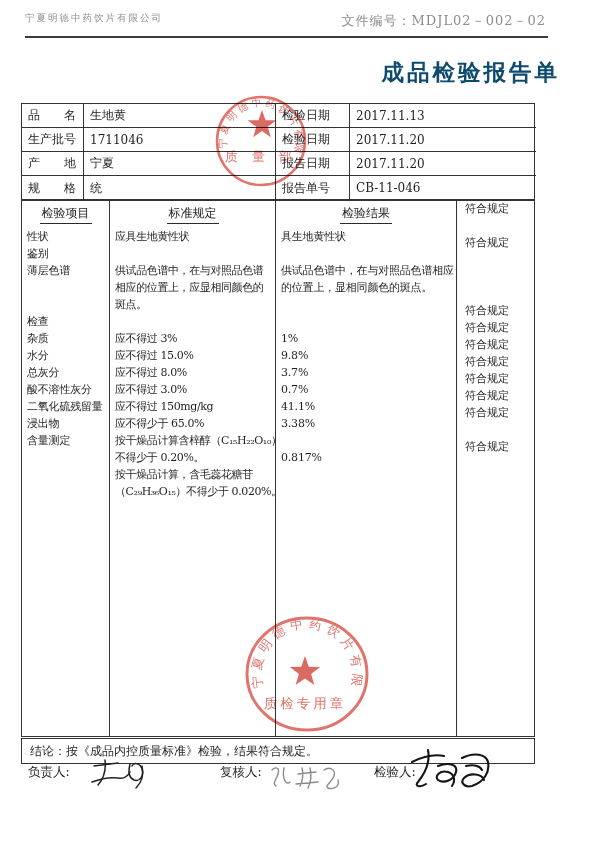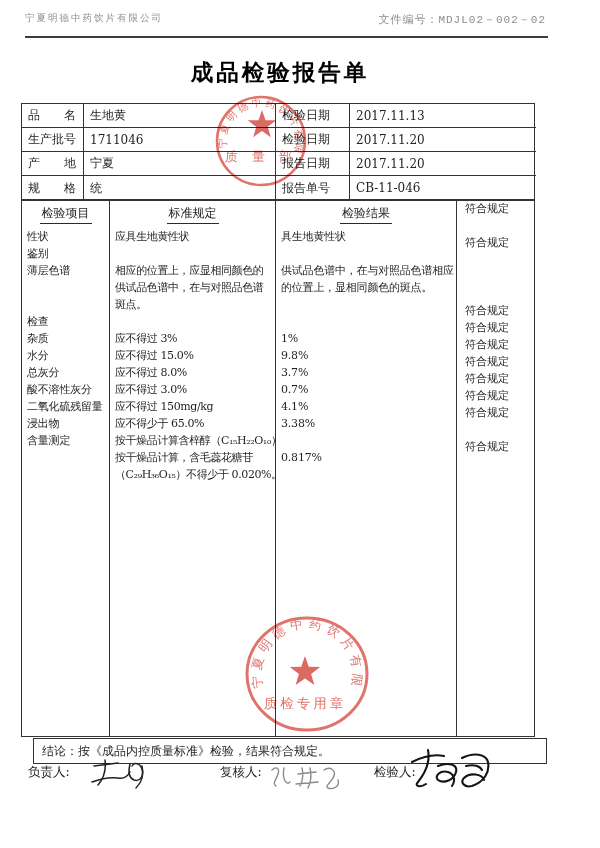--- a/index.html
+++ b/index.html
@@ -3,26 +3,26 @@
 <meta charset="utf-8">
 <style>
   html,body{margin:0;padding:0;background:#ffffff;}
   .page{
     position:relative;width:600px;height:848px;background:#ffffff;overflow:hidden;
     font-family:"DejaVu Serif","Liberation Serif",serif;color:#1f1f1f;
   }
   
   .hdr-left{position:absolute;left:25px;top:12px;font-size:9.5px;color:#8d8d8d;
     letter-spacing:2px;filter:blur(0.3px);white-space:nowrap;}
-  .hdr-right{position:absolute;right:54px;top:12px;font-size:11px;color:#8d8d8d;
-    letter-spacing:1px;filter:blur(0.3px);white-space:nowrap;font-family:Liberation Mono, monospace;}
+  .hdr-right{position:absolute;right:54px;top:12px;font-size:13px;color:#8d8d8d;
+    letter-spacing:1px;filter:blur(0.3px);white-space:nowrap;}
   .hdr-rule{position:absolute;left:25px;top:36px;width:523px;height:2px;background:#3c3c3c;}
   
-  .title{position:absolute;left:0;top:57px;width:560px;text-align:center;
-    font-size:22.5px;font-weight:bold;letter-spacing:3px;color:#000000;}
+  .title{position:absolute;left:0;top:57px;width:560px;text-align:right;
+    font-size:22.5px;font-weight:bold;letter-spacing:3px;color:#0c4a6e;}
   
   .info-table{position:absolute;left:21px;top:103px;width:514px;
     display:grid;grid-template-columns:62px 192px 74px 186px;grid-auto-rows:24px;
     border:1px solid #333;box-sizing:border-box;font-size:12px;}
   .info-cell{border-right:1px solid #333;border-bottom:1px solid #333;
     display:flex;align-items:center;padding-left:6px;box-sizing:border-box;
     white-space:nowrap;overflow:hidden;}
   .info-cell.last-col{border-right:none;}
   .info-cell.last-row{border-bottom:none;}
   
@@ -33,21 +33,21 @@
   .insp-col.c1{left:88px;width:166px;}
   .insp-col.c2{left:254px;width:181px;}
   .insp-col.c3{left:435px;width:79px;border-right:none;}
   .col-head{height:28px;display:flex;align-items:center;justify-content:center;font-size:12px;text-align:right;}
   .col-head span{border-bottom:1px solid #2a2a2a;padding:0 2px 1px 2px;}
   .tline{height:17px;line-height:17px;font-size:11px;padding-left:5px;
     white-space:nowrap;overflow:hidden;letter-spacing:-0.2px;}
   .insp-col.c1 .tline{letter-spacing:-0.4px;}
   .insp-col.c3 .tline{padding-left:8px;letter-spacing:0;}
   
-  .conclusion-box{position:absolute;left:33px;top:738px;width:514px;height:26px;
+  .conclusion-box{position:absolute;left:21px;top:738px;width:514px;height:26px;
     border:1px solid #333;box-sizing:border-box;display:flex;align-items:center;
     padding-left:8px;font-size:12px;}
   
   .sig-label{position:absolute;top:764px;font-size:12.5px;white-space:nowrap;}
   .sig-label.l1{left:28px;}
   .sig-label.l2{left:220px;}
   .sig-label.l3{left:374px;}
   .sig-svg{position:absolute;}
   
   .stamp{position:absolute;mix-blend-mode:multiply;opacity:0.82;}
@@ -107,51 +107,52 @@
           <div class="tline"></div>
         </div>
     </div>
     <div class="insp-col c1">
       <div class="col-head">
           <span>标准规定</span>
         </div>
       <div class="lines" id="col1">
           <div class="tline">应具生地黄性状</div>
           <div class="tline"></div>
+          <div class="tline">供试品色谱中，在与对照品色谱</div>
           <div class="tline">相应的位置上，应显相同颜色的</div>
-          <div class="tline">供试品色谱中，在与对照品色谱</div>
           <div class="tline">斑点。</div>
           <div class="tline"></div>
           <div class="tline">应不得过 3%</div>
           <div class="tline">应不得过 15.0%</div>
           <div class="tline">应不得过 8.0%</div>
           <div class="tline">应不得过 3.0%</div>
           <div class="tline">应不得过 150mg/kg</div>
           <div class="tline">应不得少于 65.0%</div>
           <div class="tline">按干燥品计算含梓醇（C₁₅H₂₂O₁₀）</div>
+          <div class="tline">不得少于 0.20%。</div>
           <div class="tline">按干燥品计算，含毛蕊花糖苷</div>
           <div class="tline">（C₂₉H₃₆O₁₅）不得少于 0.020%。</div>
         </div>
     </div>
     <div class="insp-col c2">
       <div class="col-head">
           <span>检验结果</span>
         </div>
       <div class="lines" id="col2">
           <div class="tline">具生地黄性状</div>
           <div class="tline"></div>
           <div class="tline">供试品色谱中，在与对照品色谱相应</div>
           <div class="tline">的位置上，显相同颜色的斑点。</div>
           <div class="tline"></div>
           <div class="tline"></div>
           <div class="tline">1%</div>
           <div class="tline">9.8%</div>
           <div class="tline">3.7%</div>
           <div class="tline">0.7%</div>
-          <div class="tline">4.1%</div>
+          <div class="tline">41.1%</div>
           <div class="tline">3.38%</div>
           <div class="tline"></div>
           <div class="tline">0.817%</div>
           <div class="tline"></div>
         </div>
     </div>
     <div class="insp-col c3">
       <div class="lines" id="col3">
           <div class="tline">符合规定</div>
           <div class="tline"></div>

